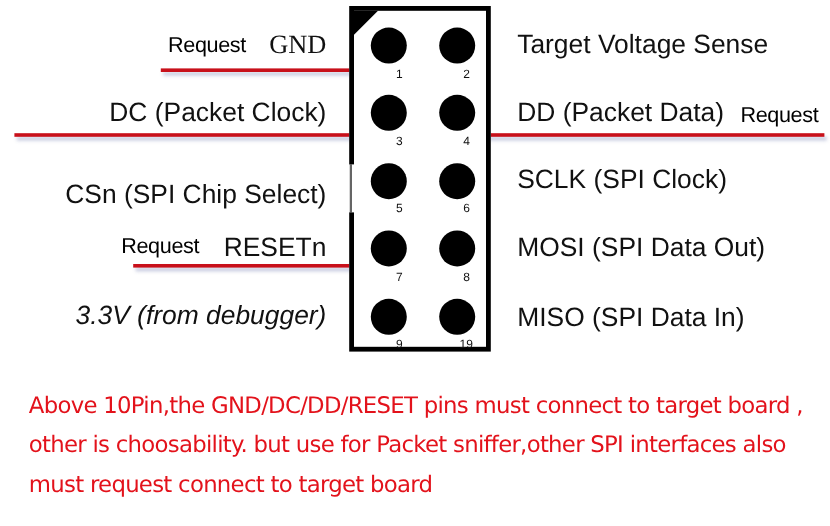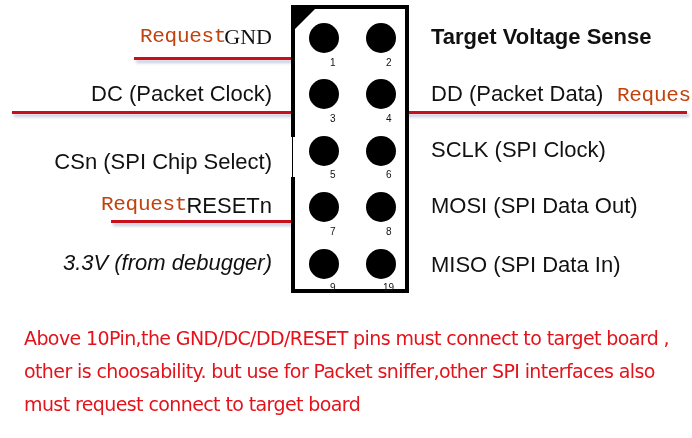--- a/index.html
+++ b/index.html
@@ -1,40 +1,40 @@
 <!DOCTYPE html>
 <html><head>
 <meta charset="utf-8">
 <style>
   html,body{margin:0;padding:0;background:#fff;}
   body{width:692px;height:438px;position:relative;overflow:hidden;font-family:"Liberation Sans",sans-serif;}
   .lbl{position:absolute;font-size:22px;color:#111;white-space:nowrap;line-height:26px;}
   .lbl.left{text-align:right;right:420px;}
   .lbl.right{left:431px;}
-  .req{position:absolute;color:#c2410c;font-size:21px;white-space:nowrap;line-height:24px;font-family:Liberation Mono, monospace;letter-spacing:-0.3px;}
+  .req{position:absolute;color:#000000;font-size:18px;white-space:nowrap;line-height:24px;font-family:Liberation Sans, sans-serif;letter-spacing:-0.3px;}
   .rline{position:absolute;height:3px;background:#c8101a;box-shadow:2px 3px 3px rgba(90,100,160,0.35);}
   .header{position:absolute;left:291px;top:5px;width:118px;height:288px;border:4px solid #000;box-sizing:border-box;background:#fff;}
   .notch{position:absolute;left:0;top:0;width:0;height:0;border-top:20px solid #000;border-right:20px solid transparent;}
   .key-gap{position:absolute;left:-4px;top:128px;width:4px;height:40px;background:#fff;}
   .key-thin{position:absolute;left:-3px;top:128px;width:1px;height:40px;background:#000;}
   .pin{position:absolute;width:30px;height:30px;border-radius:50%;background:#000;}
   .pnum{position:absolute;font-size:10px;color:#111;font-family:"Liberation Sans",sans-serif;}
   .note{position:absolute;left:24px;top:322px;width:670px;color:#e3121b;font-size:19px;line-height:33px;font-family:"DejaVu Sans",sans-serif;letter-spacing:-0.6px;}
   .note div{white-space:nowrap;}
 </style>
 </head>
 <body>
 
 <div class="lbl left" style="top:24px;font-family:Liberation Serif, serif;">GND</div>
 <div class="lbl left" style="top:81px;">DC (Packet Clock)</div>
 <div class="lbl left" style="top:137px;margin-top:12px;">CSn (SPI Chip Select)</div>
 <div class="lbl left" style="top:193px;text-align:center;">RESETn</div>
 <div class="lbl left" style="top:250px;font-style:italic;">3.3V (from debugger)</div>
 
-<div class="lbl right" style="top:24px;font-weight:bold;">Target Voltage Sense</div>
+<div class="lbl right" style="top:24px;">Target Voltage Sense</div>
 <div class="lbl right" style="top:81px;">DD (Packet Data)</div>
 <div class="lbl right" style="top:137px;">SCLK (SPI Clock)</div>
 <div class="lbl right" style="top:193px;">MOSI (SPI Data Out)</div>
 <div class="lbl right" style="top:252px;">MISO (SPI Data In)</div>
 
 <div class="req" style="left:140px;top:25px;">Request</div>
 <div class="req" style="left:617px;top:84px;">Request</div>
 <div class="req" style="left:101px;top:193px;">Request</div>
 
 <div class="rline" style="left:134px;top:57px;width:190px;"></div>

